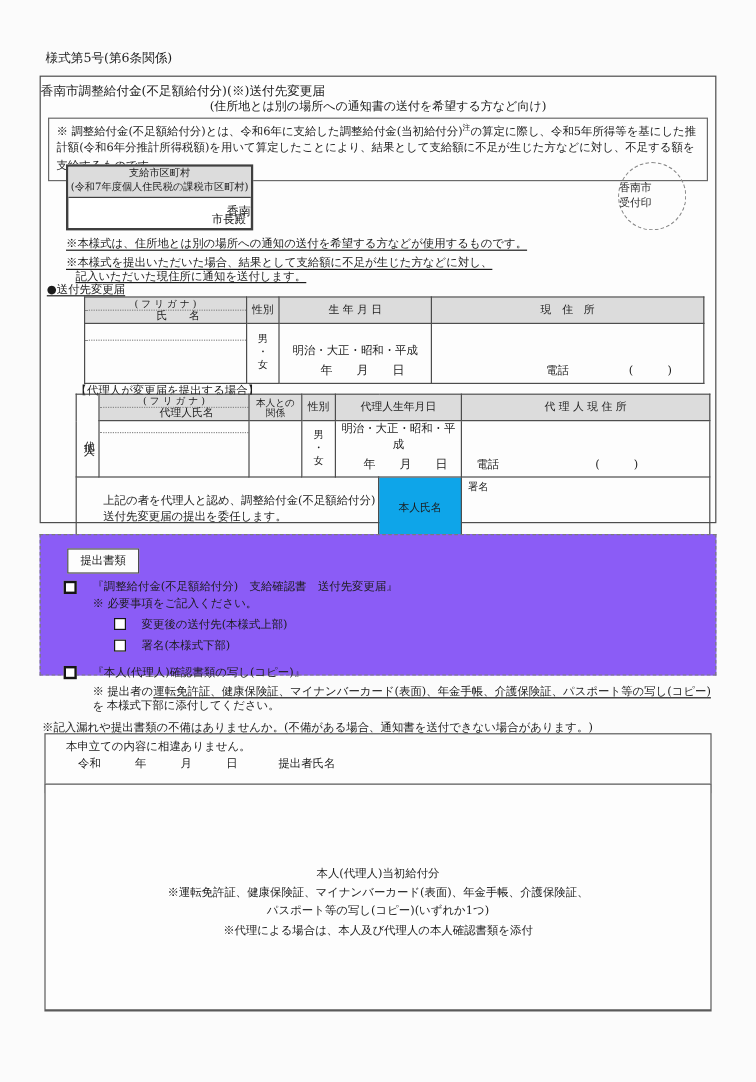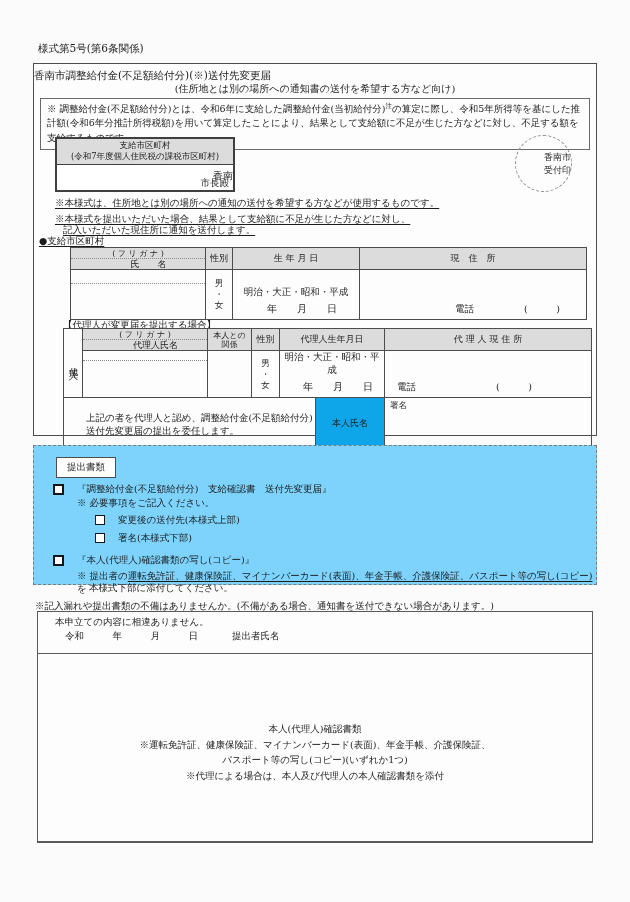--- a/index.html
+++ b/index.html
@@ -19,28 +19,28 @@
   
   .form-no { left:38px; top:42px; font-size:10.5px; }
 
   
   .box1 { left:33px; top:63px; width:564px; height:373px; border:1px solid #4d4d4d; background:#fdfdfd; }
   .title1 { top:5px; left:0; width:562px; text-align:left; font-size:10.5px; }
   .title2 { top:18px; left:0; width:562px; text-align:center; font-size:10px; }
   .notebox { left:6px; top:34px; width:550px; border:1px solid #6a6a6a; padding:3px 6px 4px 6px; font-size:9.5px; line-height:1.5; }
   sup { font-size:6.5px; }
 
-  .muni { left:21px; top:73px; width:180px; height:55px; border:2px solid #3f3f3f; background:#fff; }
+  .muni { left:21px; top:73px; width:156px; height:55px; border:2px solid #3f3f3f; background:#fff; }
   .muni-hd { background:#dcdcdc; border-bottom:1px solid #3f3f3f; text-align:center; font-size:8.5px; line-height:1.35; padding:1px 0; }
   .muni-bd { position:relative; height:26px; }
   .muni-name { position:absolute; left:0; right:0; top:4px; text-align:right; font-size:10px; }
   .muni-mayor { position:absolute; right:4px; bottom:1px; font-size:9.5px; }
 
   .stamp { left:481px; top:71px; width:57px; height:57px; border:1px dashed #8a8a8a; border-radius:50%;
-           display:flex; flex-direction:column; align-items:flex-end; justify-content:center; font-size:9px; line-height:1.4; color:#2a2a2a; }
+           display:flex; flex-direction:column; align-items:flex-start; justify-content:center; font-size:9px; line-height:1.4; color:#2a2a2a; }
 
   .n1 { left:21px; top:133px; font-size:9.5px; }
   .n2a { left:21px; top:149px; font-size:9.5px; }
   .n2b { left:29px; top:160px; font-size:9.5px; }
   .rec-head { left:5px; top:171px; font-size:9.5px; }
   .agent-head { left:29px; top:255px; font-size:9.5px; }
 
   
   table { border-collapse:collapse; table-layout:fixed; }
   th,td { border:1px solid #4d4d4d; padding:0; font-weight:normal; vertical-align:top; }
@@ -61,21 +61,21 @@
   .addr-cell { vertical-align:bottom; }
   .phone1 { display:flex; padding:0 0 3px 95px; gap:50px; font-size:9.5px; }
   .phone2 { display:flex; padding:0 0 3px 12px; gap:80px; font-size:9.5px; }
   .vert { writing-mode:vertical-lr; text-orientation:upright; font-size:9px; letter-spacing:2px; margin:auto; }
   .vert-cell { vertical-align:middle; text-align:center; }
   .deleg { vertical-align:middle; font-size:9.5px; line-height:13px; padding-left:22px; }
   .principal { background:#0ea5e9; vertical-align:middle; text-align:center; font-size:9px; }
   .sign-cell { font-size:8.5px; padding:2px 0 0 5px; }
 
   
-  .box2 { left:33px; top:445px; width:564px; height:140px; border:1px dashed #7a7a7a; background:#7dd3fc; }
+  .box2 { left:33px; top:445px; width:564px; height:118px; border:1px dashed #7a7a7a; background:#8b5cf6; }
   .docs-label { left:22px; top:11px; border:1px solid #4d4d4d; padding:3px 10px; font-size:9.5px; background:#fdfdfd; }
   .cb { width:11px; height:11px; border:2px solid #161616; background:#fff; }
   .cbs { width:10px; height:10px; border:1.5px solid #161616; background:#fff; }
   .doc-item { font-size:9.5px; }
 
   .check-note { left:35px; top:600px; font-size:9.5px; }
 
   .box3 { left:37px; top:611px; width:556px; height:50px; border:1px solid #5a5a5a; background:#fdfdfd; }
   .decl-stmt { left:17px; top:4px; font-size:9.5px; }
   .decl-date { left:27px; top:18px; font-size:9.5px; }
@@ -108,21 +108,21 @@
 
   <div class="abs stamp">
     <div>香南市</div>
     <div>受付印</div>
   </div>
 
   <div class="abs n1 ul">※本様式は、住所地とは別の場所への通知の送付を希望する方などが使用するものです。</div>
   <div class="abs n2a ul">※本様式を提出いただいた場合、結果として支給額に不足が生じた方などに対し、</div>
   <div class="abs n2b ul">記入いただいた現住所に通知を送付します。</div>
 
-  <div class="abs rec-head ul">●支給市区町村</div>
+  <div class="abs rec-head ul">●送付先変更届</div>
 
   <table class="abs t1">
     <colgroup>
         <col style="width:135px">
         <col style="width:27px">
         <col style="width:127px">
         <col style="width:227px">
       </colgroup>
     <tbody>
         <tr style="height:19px">
@@ -246,17 +246,17 @@
 </div>
 
 <div class="abs check-note">※記入漏れや提出書類の不備はありませんか。(不備がある場合、通知書を送付できない場合があります。)</div>
 
 <div class="abs box3">
   <div class="abs decl-stmt">本申立ての内容に相違ありません。</div>
   <div class="abs decl-date"><span>令和　　　年　　　月　　　日</span><span class="decl-sub">提出者氏名</span></div>
 </div>
 
 <div class="abs box4">
-  <div>本人(代理人)確認書類</div>
+  <div>本人(代理人)当初給付分</div>
   <div>※運転免許証、健康保険証、マイナンバーカード(表面)、年金手帳、介護保険証、</div>
   <div>パスポート等の写し(コピー)(いずれか1つ)</div>
   <div>※代理による場合は、本人及び代理人の本人確認書類を添付</div>
 </div>
 
 </body></html>

